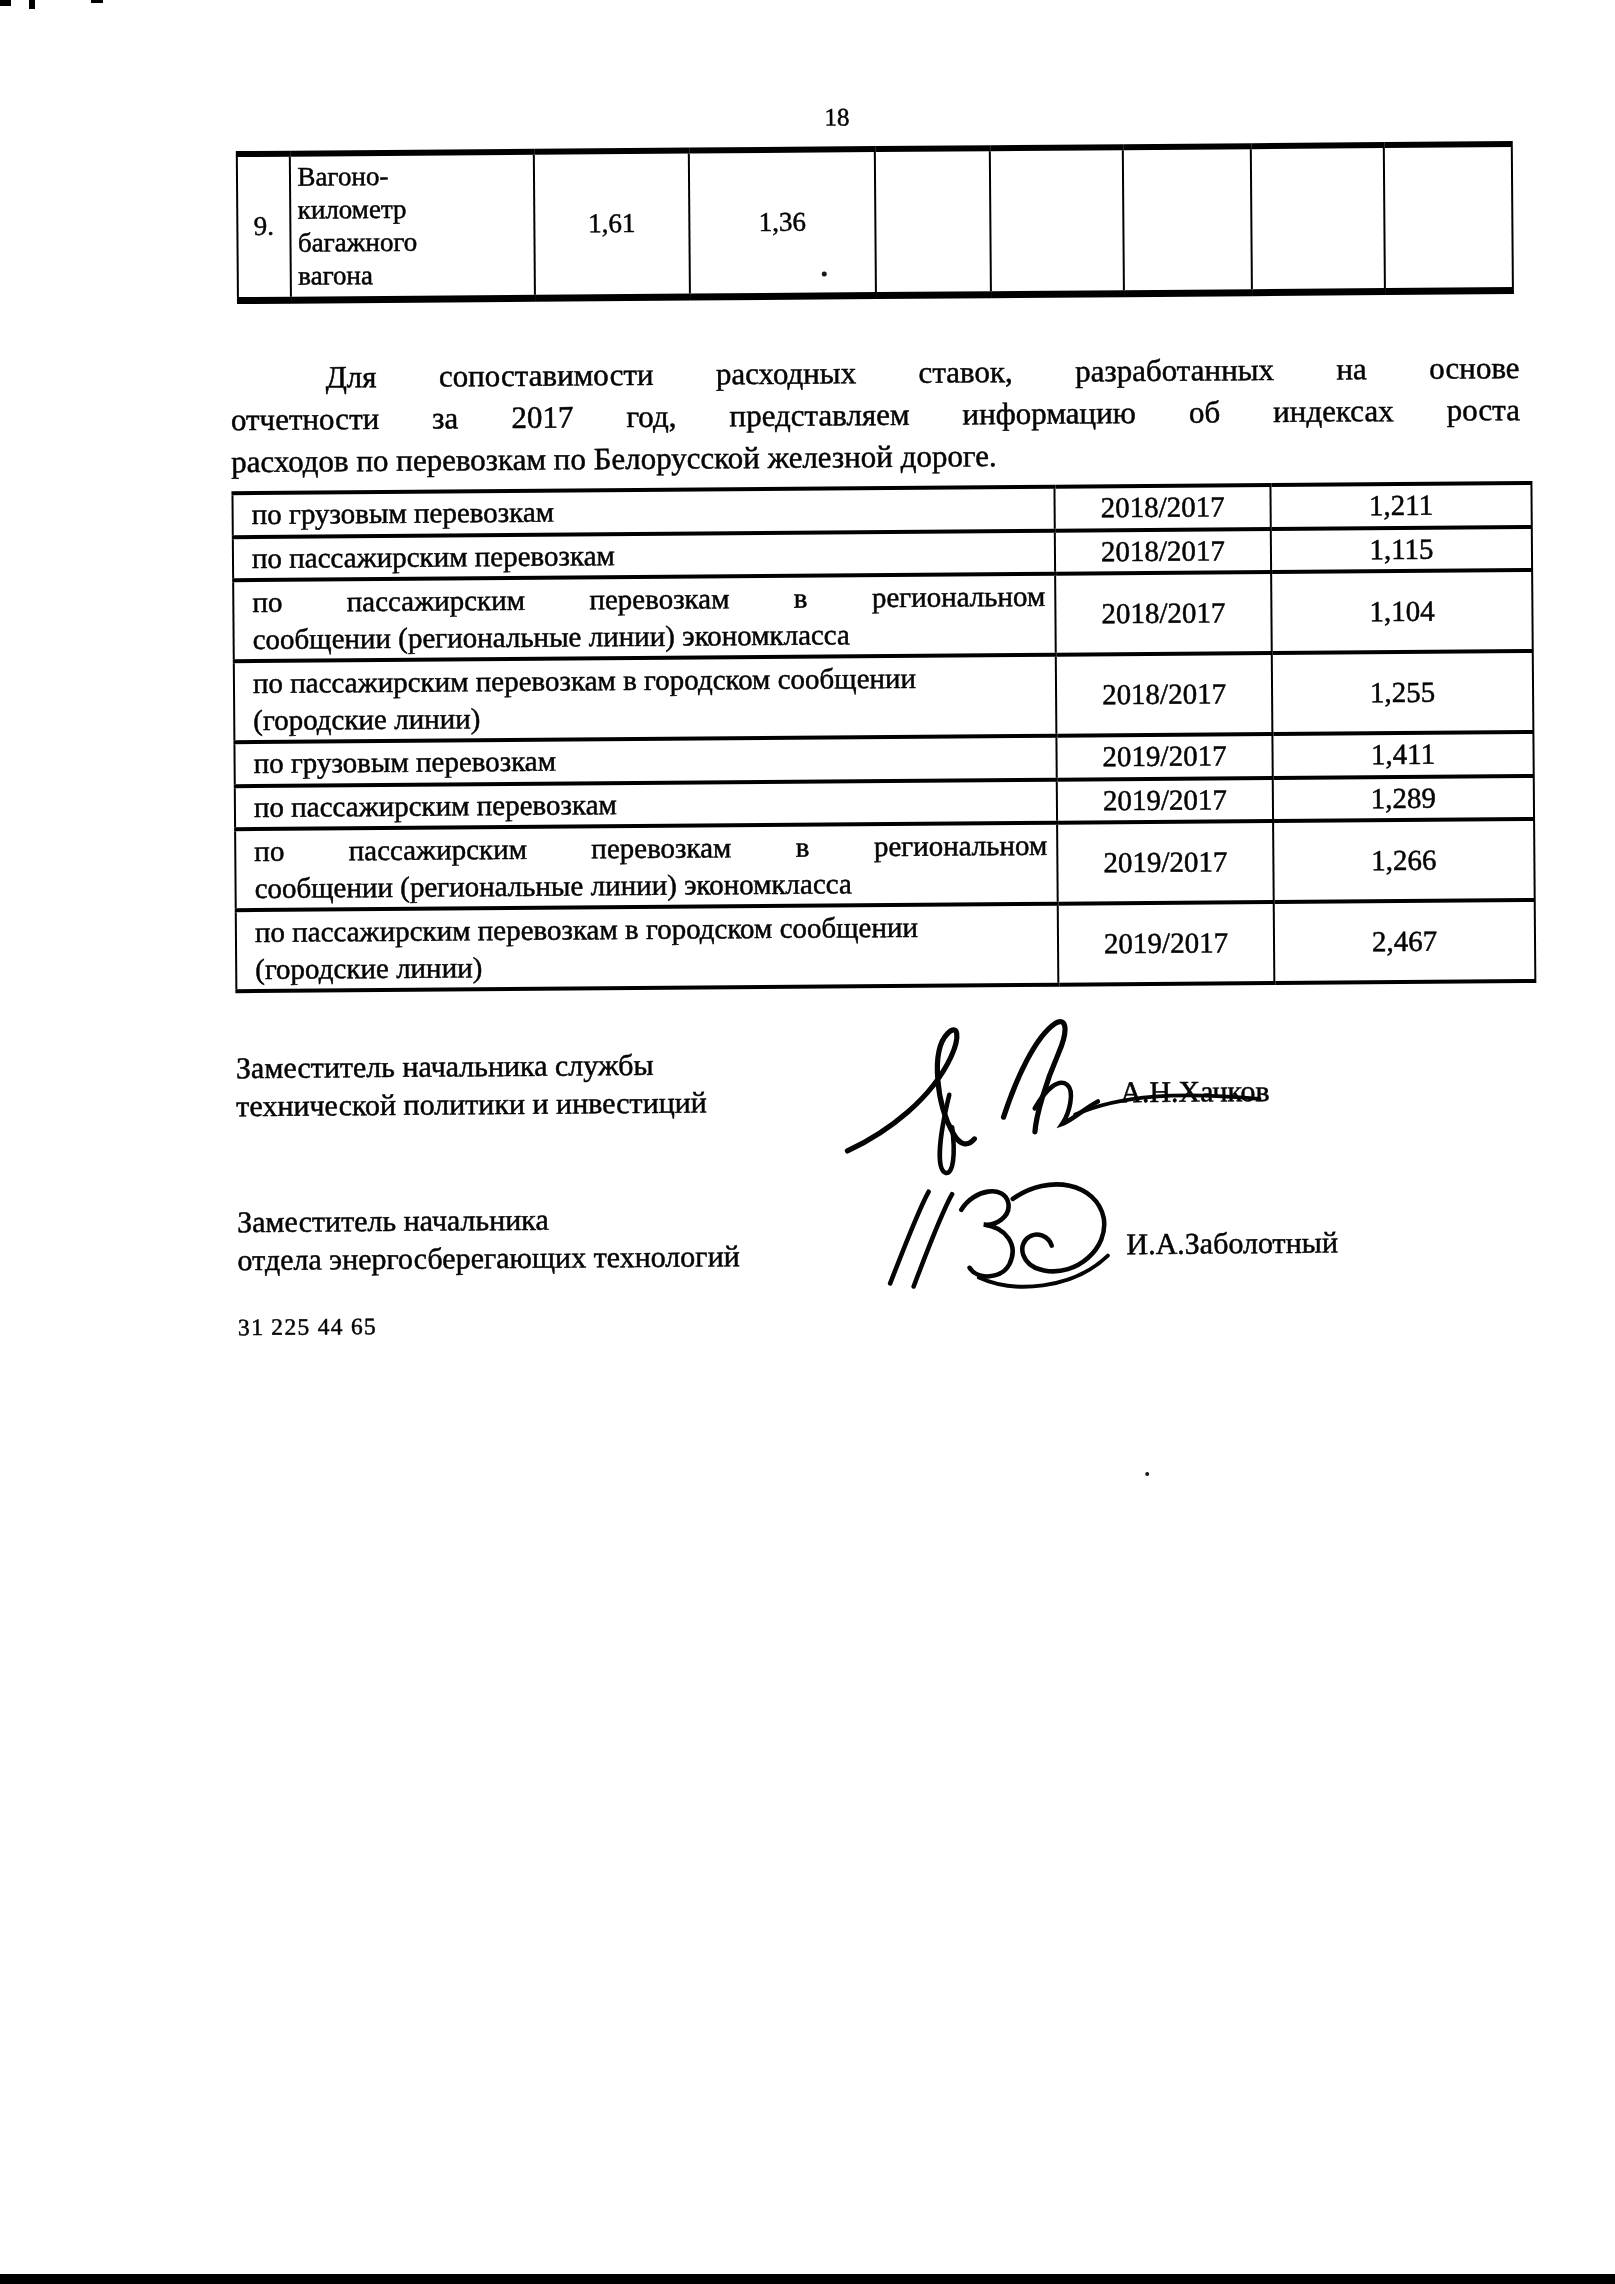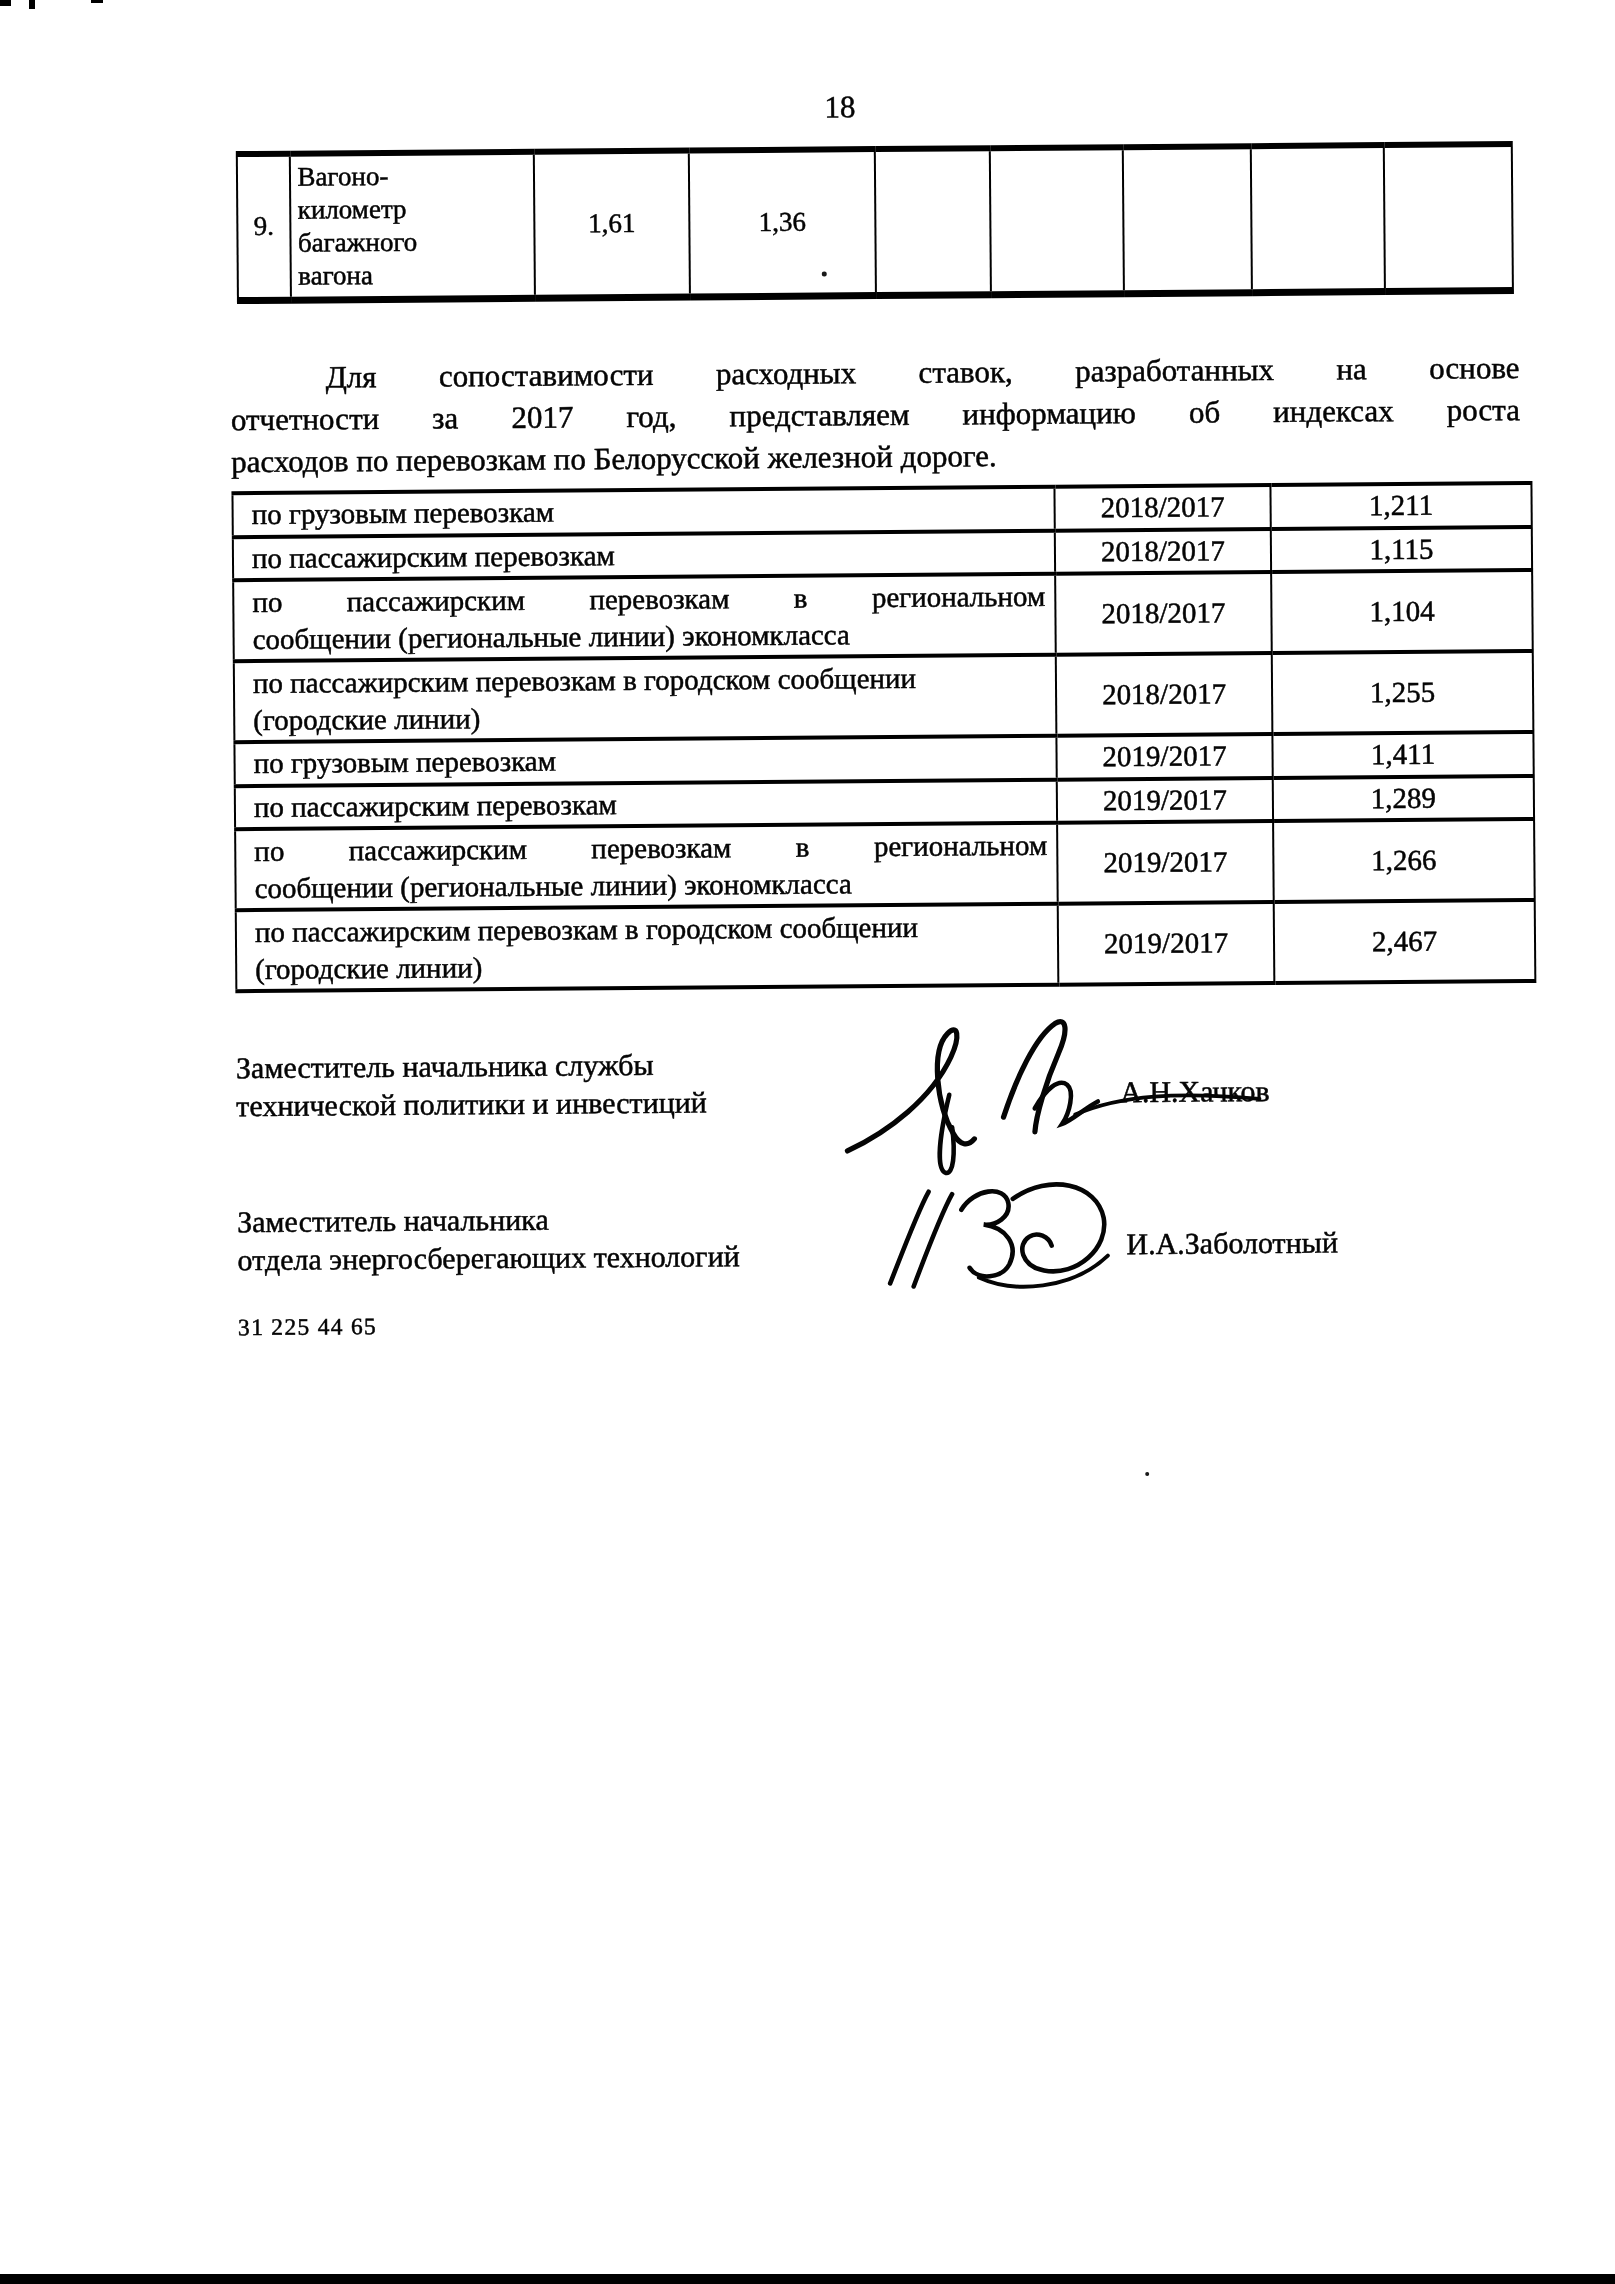--- a/index.html
+++ b/index.html
@@ -5,21 +5,21 @@
   html,body { margin:0; padding:0; background:#ffffff; }
   .page {
     position:relative; width:1616px; height:2284px;
     background:#ffffff; color:#050505; overflow:hidden;
     font-family:"Liberation Serif","DejaVu Serif",serif;
     -webkit-text-stroke:0.5px #050505;
   }
   .tilt { position:absolute; left:0; top:0; width:1616px; height:2284px;
           transform:rotate(-0.45deg); transform-origin:55% 30%; }
 
-  .page-number { position:absolute; left:829px; top:89px; font-size:31px; }
+  .page-number { position:absolute; left:829px; top:103px; font-size:25px; }
 
   
   table { border-collapse:collapse; table-layout:fixed; }
   .top-table { position:absolute; left:240px; top:146px; width:1276px; }
   .top-table td { border-left:2.6px solid #000; border-right:2.6px solid #000;
                   border-top:6.5px solid #000; border-bottom:7.2px solid #000;
                   font-size:27px; vertical-align:middle; }
   .top-table .rownum { text-align:center; }
   .top-table .tlabel { padding:3.9px 2.6px 3.9px 6.5px; line-height:33px; }
   .top-table .tval   { text-align:center; }

